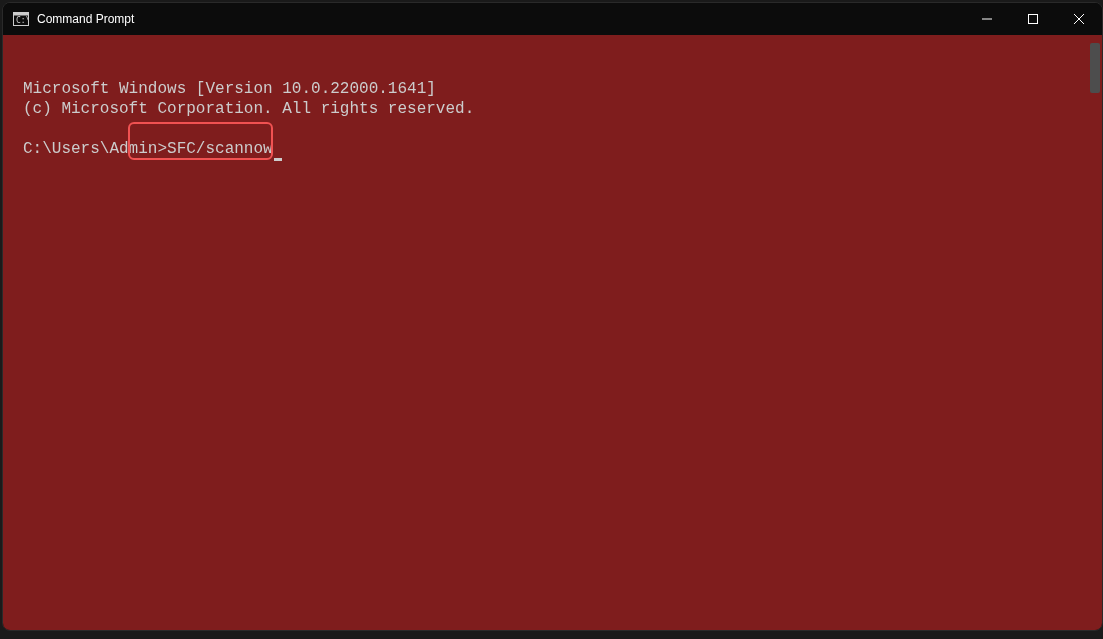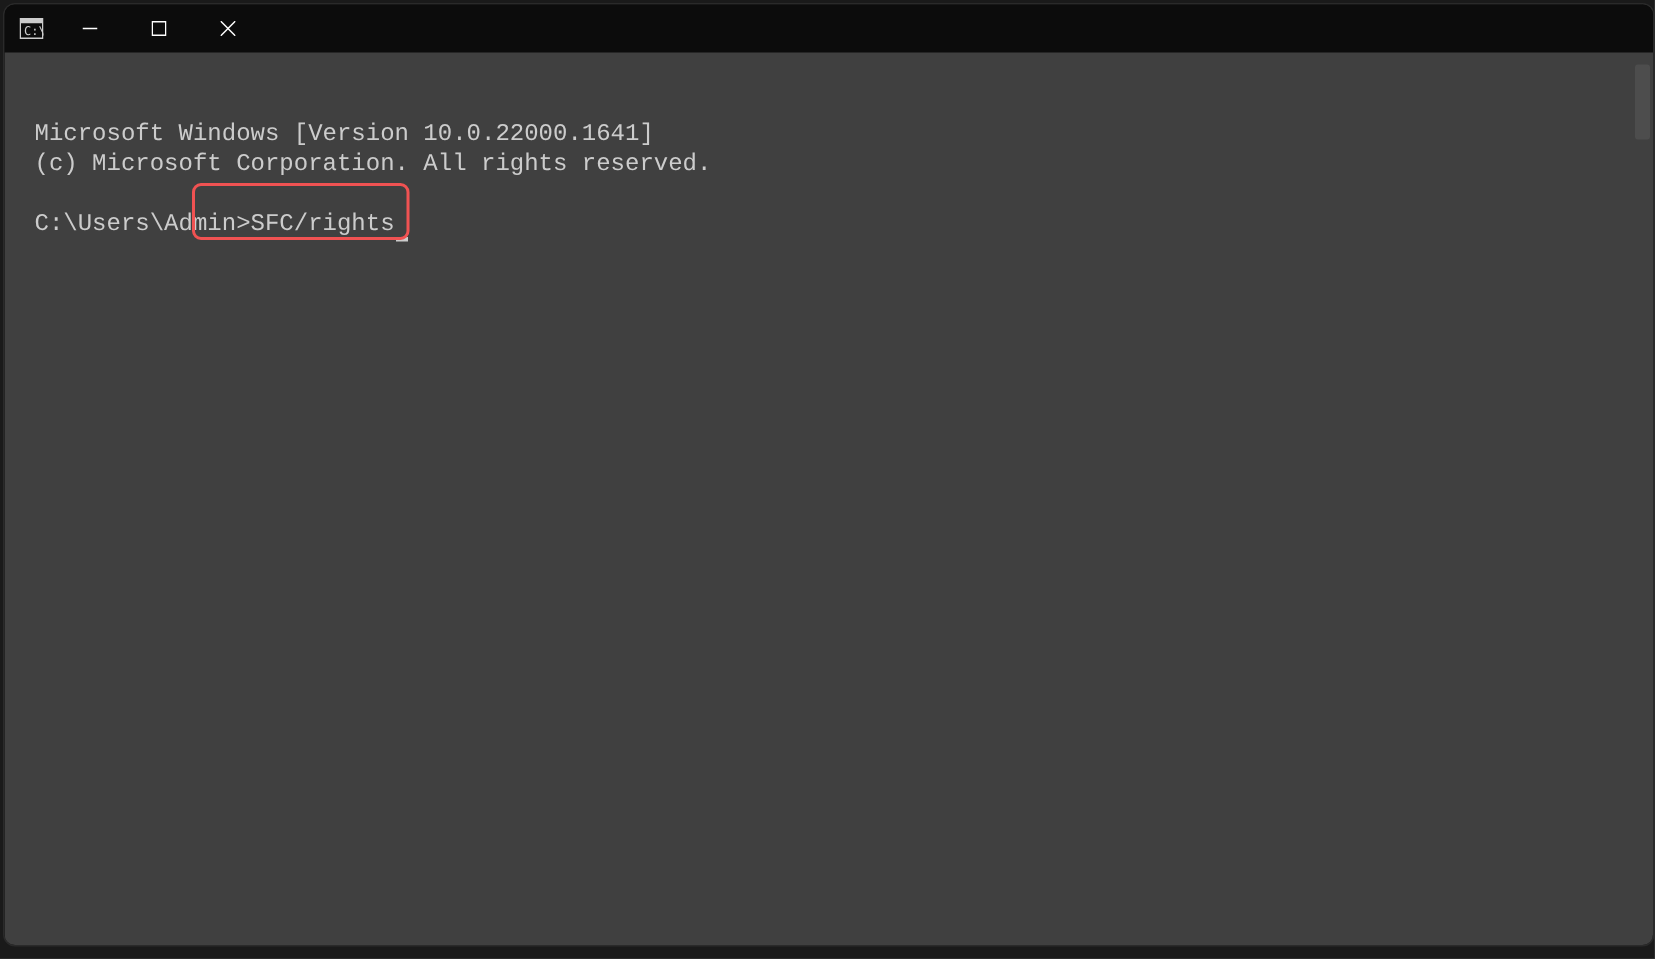--- a/index.html
+++ b/index.html
@@ -56,21 +56,21 @@
       width: 46px;
       height: 32px;
       display: flex;
       align-items: center;
       justify-content: center;
       color: #ffffff;
       cursor: pointer;
     }
     .terminal {
       flex: 1;
-      background: #404040;
+      background: #7f1d1d;
       color: #cccccc;
       font-family: Consolas, 'Courier New', monospace;
       font-size: 16px;
       line-height: 20px;
       padding: 4px 20px;
       white-space: pre;
       position: relative;
       overflow: hidden;
     }
     .terminal-line {
@@ -115,37 +115,38 @@
 
 <div class="window">
   <div class="titlebar">
     <div class="titlebar-icon">
       <svg width="16" height="16" viewBox="0 0 16 16">
         <rect x="0.5" y="1.5" width="15" height="13" fill="none" stroke="#cccccc" stroke-width="1"></rect>
         <rect x="0.5" y="1.5" width="15" height="3" fill="#cccccc"></rect>
         <text x="3" y="12" font-family="monospace" font-size="8" fill="#cccccc">C:\</text>
       </svg>
     </div>
+    <div class="titlebar-title">Command Prompt</div>
     <div class="window-controls">
       <div class="window-control">
         <svg width="10" height="10" viewBox="0 0 10 10">
           <line x1="0" y1="5" x2="10" y2="5" stroke="#ffffff" stroke-width="1"></line>
         </svg>
       </div>
       <div class="window-control">
         <svg width="10" height="10" viewBox="0 0 10 10">
           <rect x="0.5" y="0.5" width="9" height="9" fill="none" stroke="#ffffff" stroke-width="1"></rect>
         </svg>
       </div>
       <div class="window-control close">
         <svg width="10" height="10" viewBox="0 0 10 10">
           <line x1="0" y1="0" x2="10" y2="10" stroke="#ffffff" stroke-width="1"></line>
           <line x1="10" y1="0" x2="0" y2="10" stroke="#ffffff" stroke-width="1"></line>
         </svg>
       </div>
     </div>
   </div>
   <div class="terminal">
-    <span class="terminal-line">Microsoft Windows [Version 10.0.22000.1641]</span><span class="terminal-line">(c) Microsoft Corporation. All rights reserved.</span><span class="terminal-line"> </span><span class="prompt-line"><span>C:\Users\Admin&gt;</span><span>SFC/rights</span><span class="cursor"></span></span>
+    <span class="terminal-line">Microsoft Windows [Version 10.0.22000.1641]</span><span class="terminal-line">(c) Microsoft Corporation. All rights reserved.</span><span class="terminal-line"> </span><span class="prompt-line"><span>C:\Users\Admin&gt;</span><span>SFC/scannow</span><span class="cursor"></span></span>
     <div class="highlight-box"></div>
   </div>
   <div class="scrollbar"></div>
 </div>
 
 </body></html>

